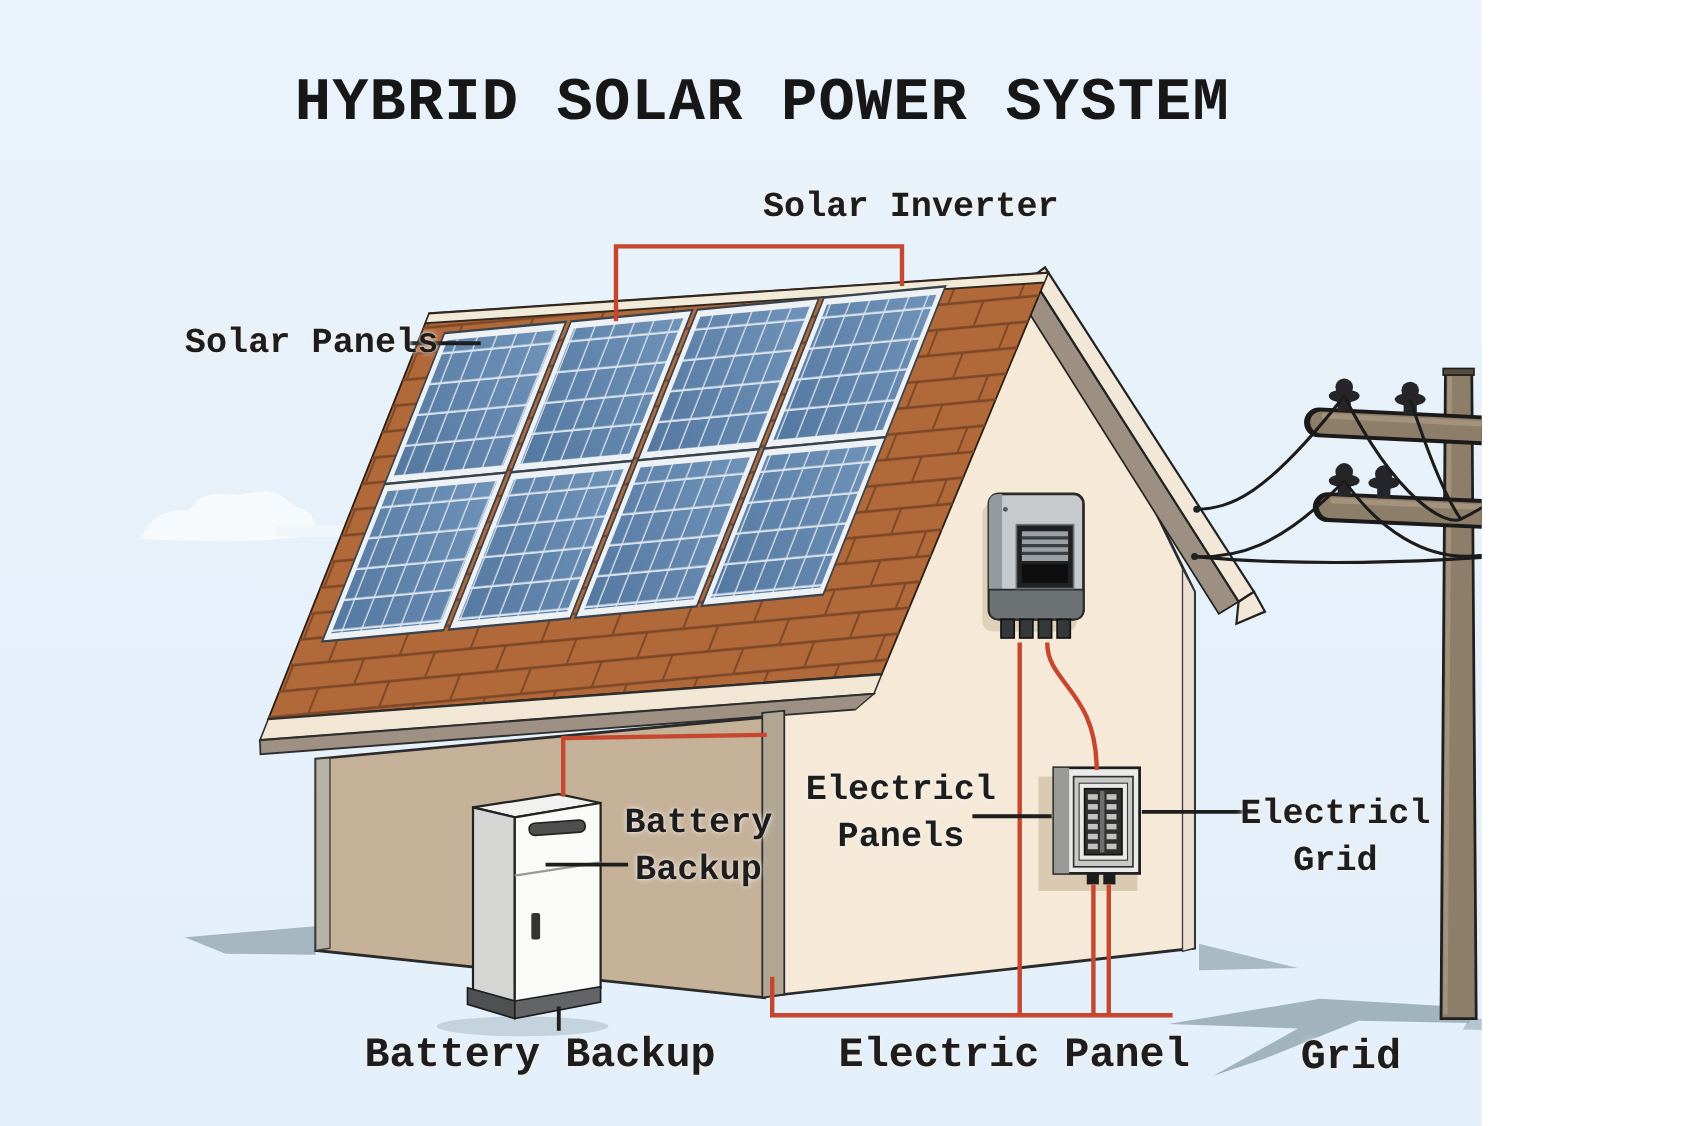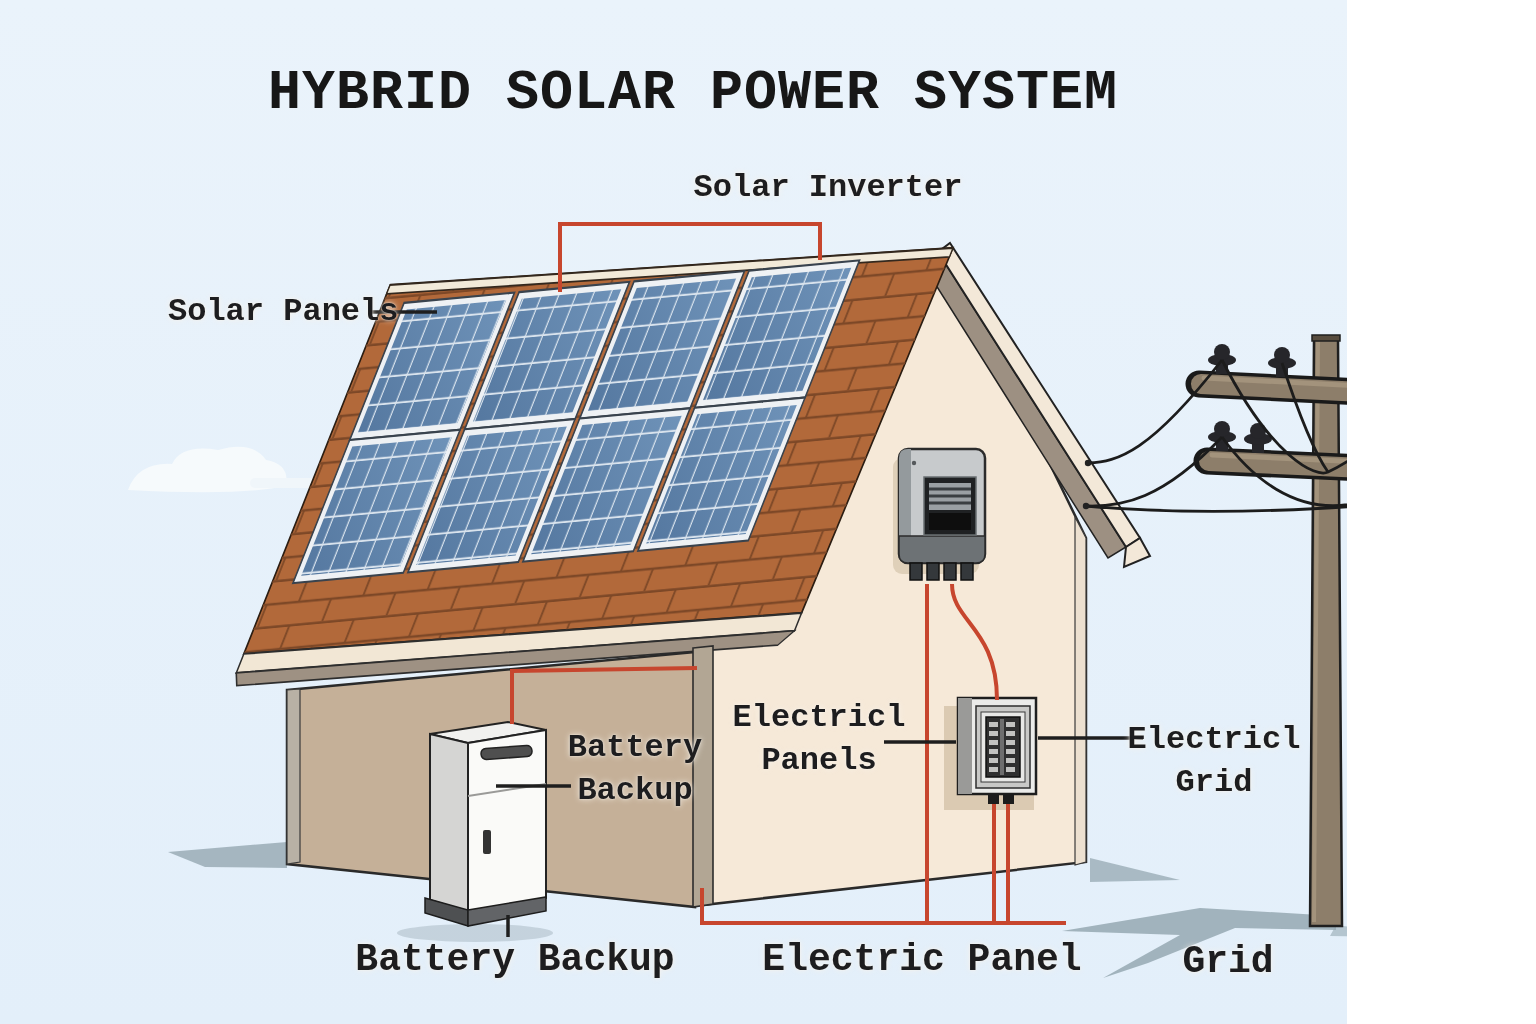--- a/index.html
+++ b/index.html
@@ -282,19 +282,19 @@
 <div class="lbl s36 ctr" style="left:819px;top:684px;margin-top:12px;">
   <div>Electricl</div>
   <div>Panels</div>
 </div>
 
 <div class="lbl s36 ctr" style="left:1214px;top:718px;">
   <div>Electricl</div>
   <div>Grid</div>
 </div>
 
-<div class="lbl s40 ctr" style="left:491px;top:938px;margin-left:24px;">Battery Backup</div>
+<div class="lbl s40 ctr" style="left:491px;top:938px;">Battery Backup</div>
 
 <div class="lbl s40 ctr" style="left:922px;top:938px;text-align:right;">Electric Panel</div>
 
 <div class="lbl s40 ctr" style="left:1228px;top:940px;">Grid</div>
 
 </div>
 
 </body></html>

